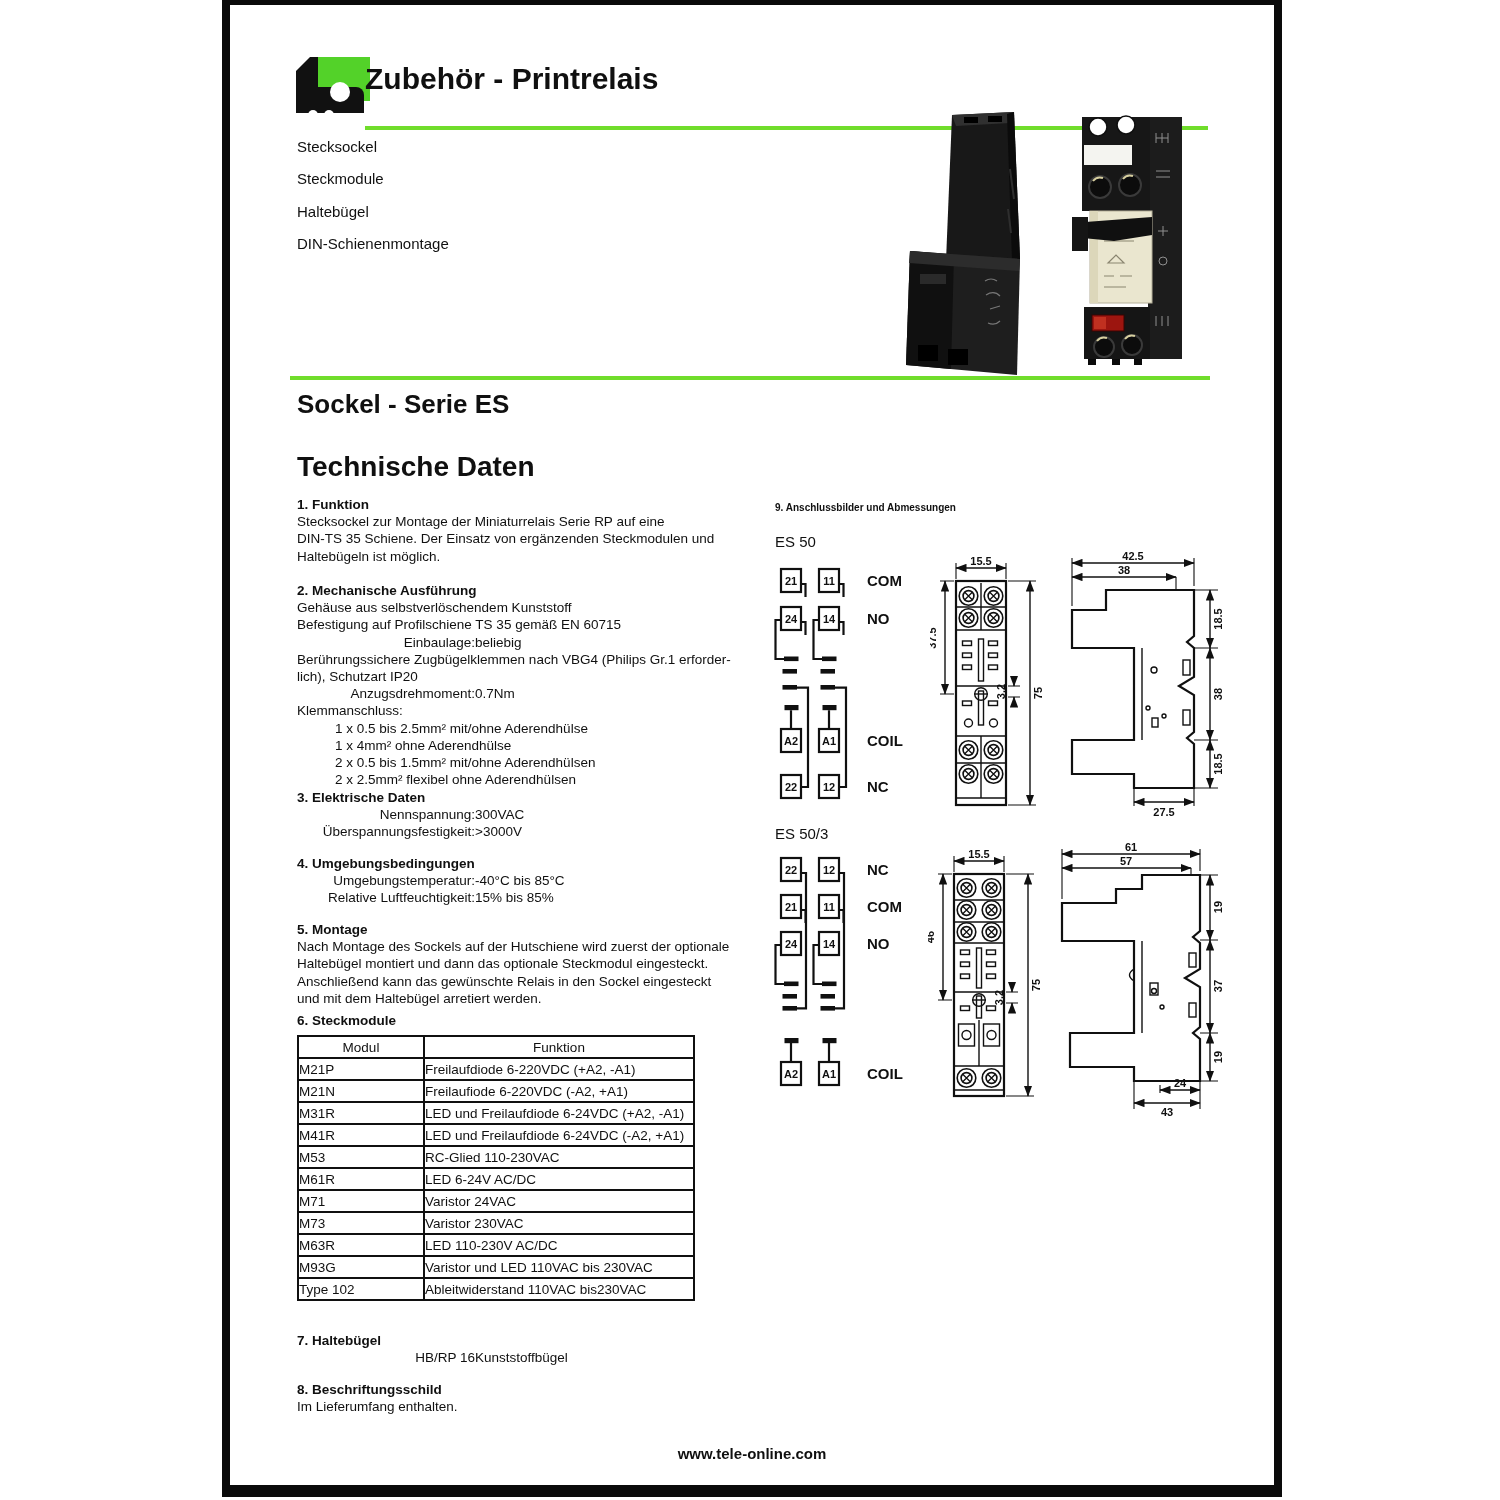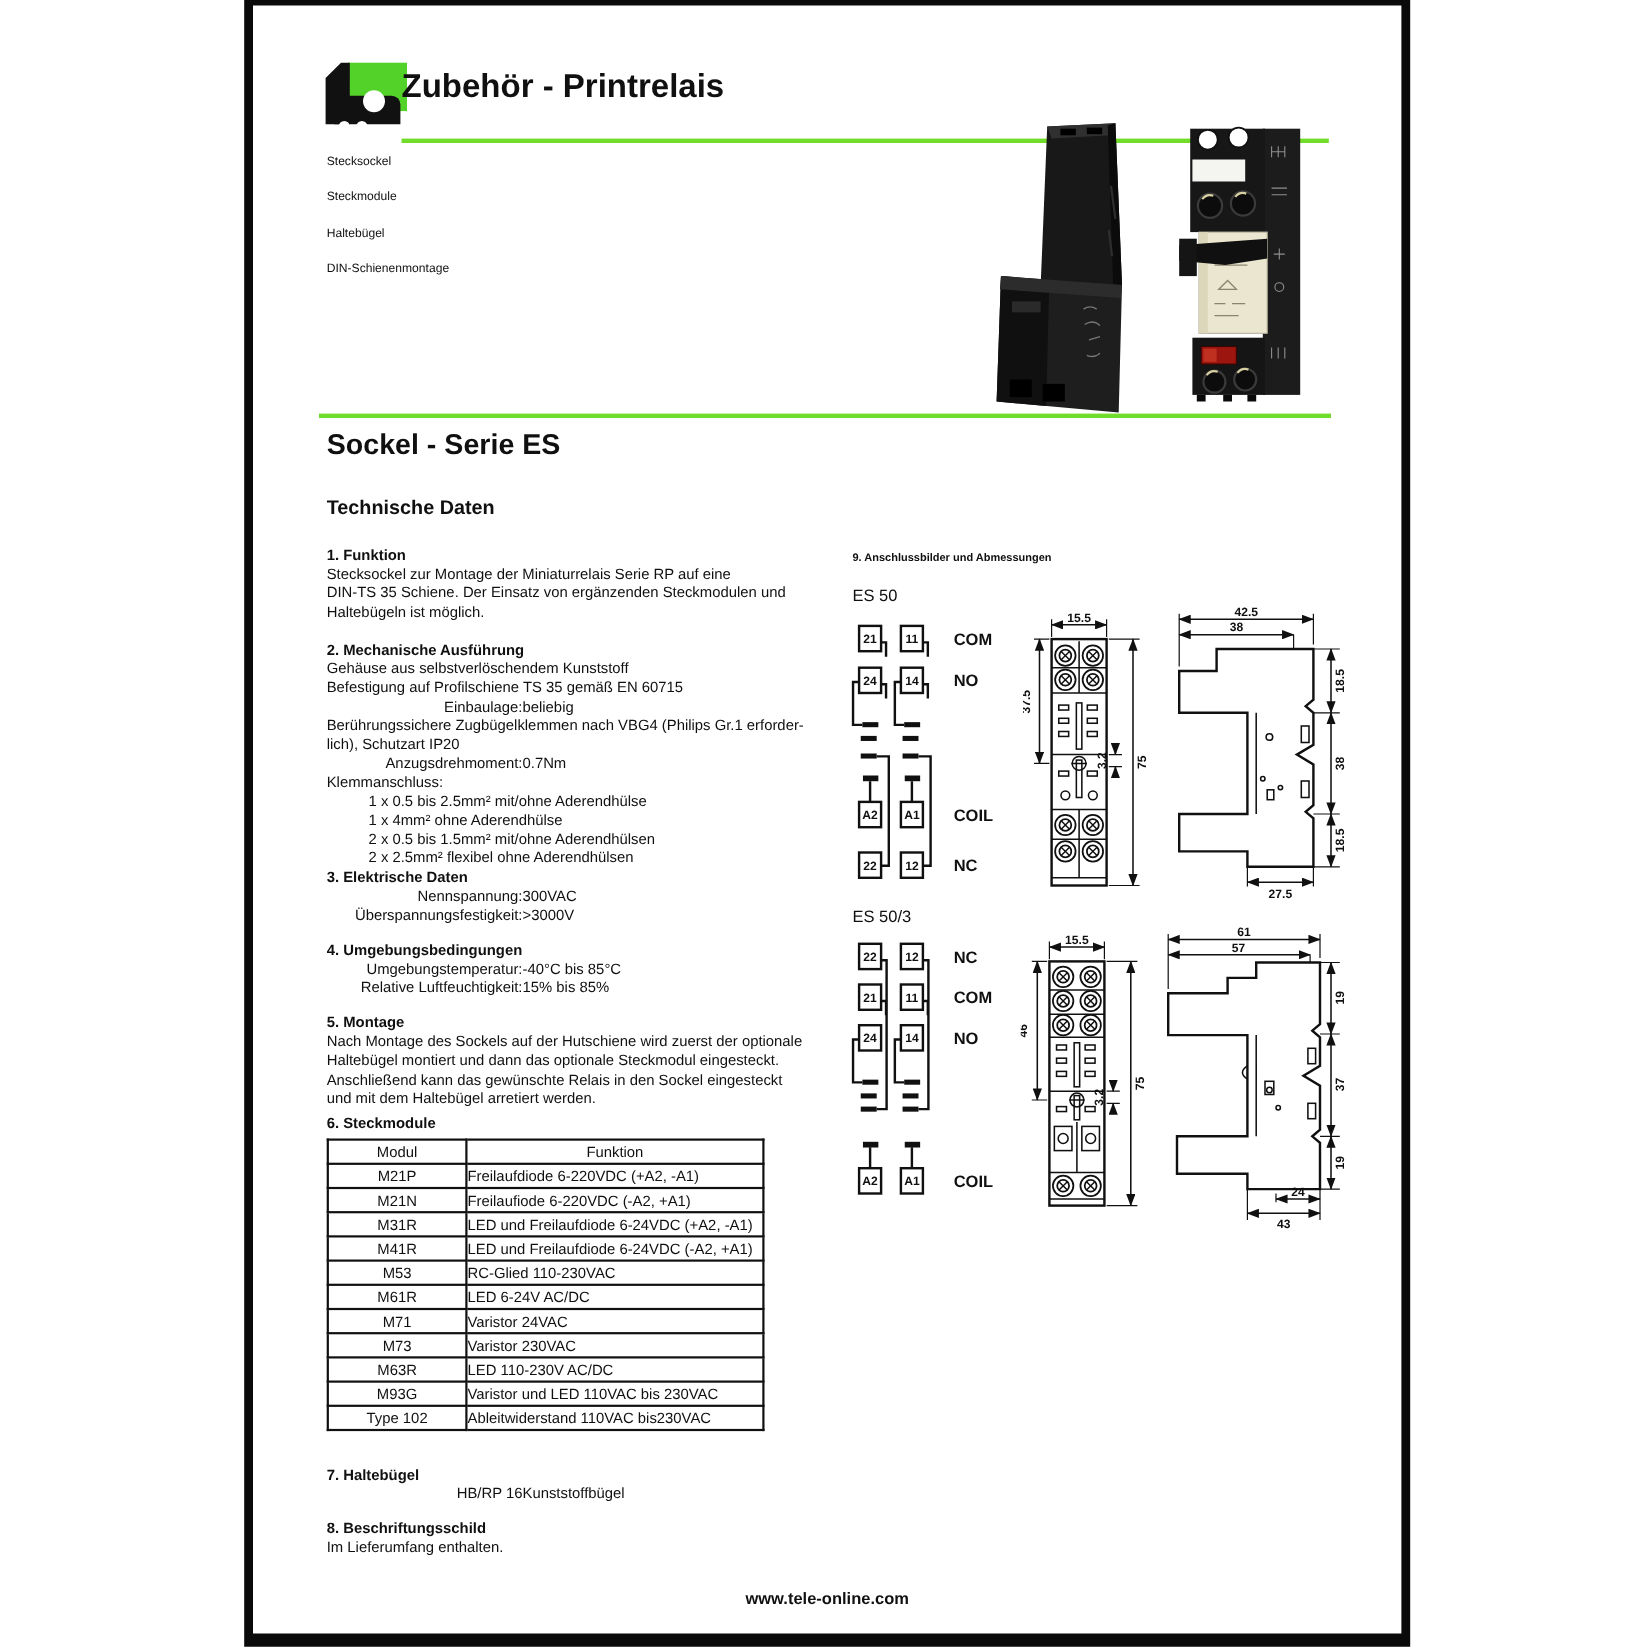--- a/index.html
+++ b/index.html
@@ -3,35 +3,35 @@
 <meta charset="utf-8">
 <style>
   html,body{margin:0;padding:0;width:1500px;height:1500px;background:#ffffff;overflow:hidden;
     font-family:"Liberation Sans",sans-serif;color:#101010;}
   .page{position:absolute;left:222px;top:0;width:1060px;height:1497px;background:#fff;
     border:solid #0a0a0a;border-width:5px 8px 12px 8px;box-sizing:border-box;}
   .content{position:relative;width:100%;height:100%;}
   .abs{position:absolute;}
   .doc-title{left:135px;top:57px;font-size:30px;font-weight:bold;letter-spacing:0;text-align:center;}
   .title-rule{left:135px;top:121px;width:843px;height:4px;}
-  .topics{left:67px;top:126px;font-size:11px;}
+  .topics{left:67px;top:126px;font-size:15px;}
   .topics div{height:32.3px;line-height:32.3px;}
   .green-divider{left:60px;top:371px;width:920px;height:4px;}
   .h-series{left:67px;top:384px;font-size:26px;font-weight:bold;}
-  .h-tech{left:67px;top:446px;font-size:18px;font-weight:bold;}
+  .h-tech{left:67px;top:446px;font-size:28px;font-weight:bold;}
   .sec{left:67px;width:462px;font-size:13.5px;line-height:17.2px;}
   .sec-head{font-weight:bold;}
   .pair{display:flex;}
   .pair .pl{width:178px;flex:none;text-align:right;}
   .ind{padding-left:38px;}
   table.mods{border-collapse:collapse;margin-top:6px;}
   table.mods th,table.mods td{border:2px solid #101010;height:20px;font-size:13.5px;
     font-weight:normal;padding:0;}
   table.mods th{text-align:center;}
-  table.mods td.c1{width:124px;text-align:center;}
+  table.mods td.c1{width:124px;}
   table.mods td.c2{width:268px;text-align:left;}
   table.mods th.c2h{width:268px;}
   .rc-head{left:545px;top:497px;font-size:10px;font-weight:bold;}
   .es-label{font-size:15px;}
   .footer{left:0;top:1440px;width:100%;text-align:center;font-size:15px;font-weight:bold;}
   
   svg .ol{fill:#fff;stroke:#101010;stroke-width:2.2;}
   svg .w{fill:none;stroke:#101010;stroke-width:2.2;}
   svg .bar{fill:#101010;stroke:none;}
   svg .tb{font:bold 11px "Liberation Sans",sans-serif;text-anchor:middle;fill:#101010;}

